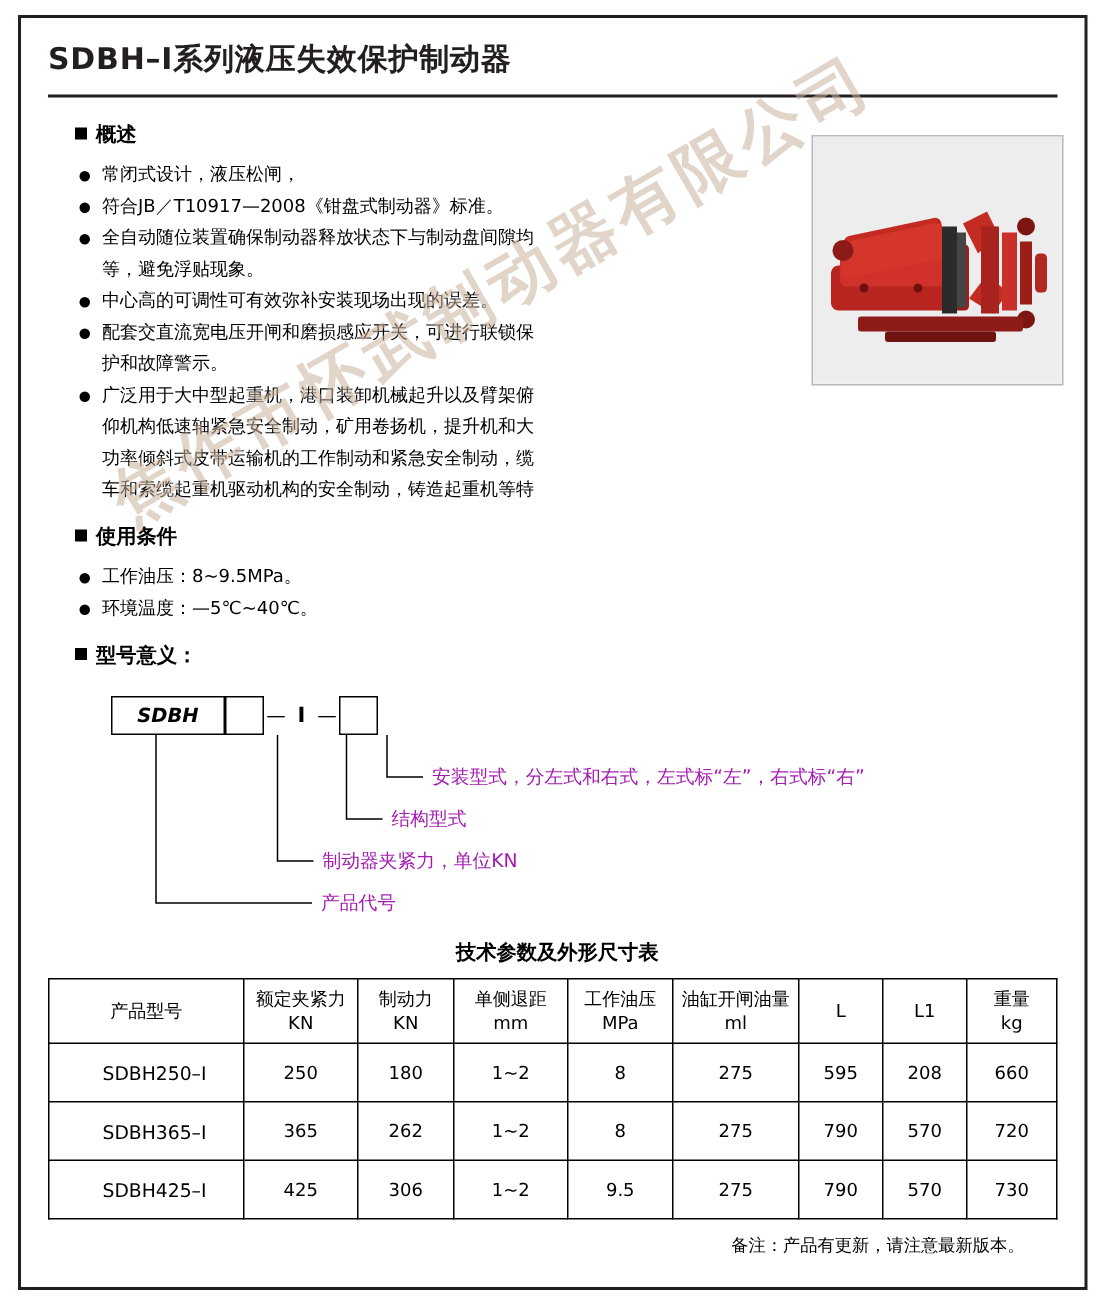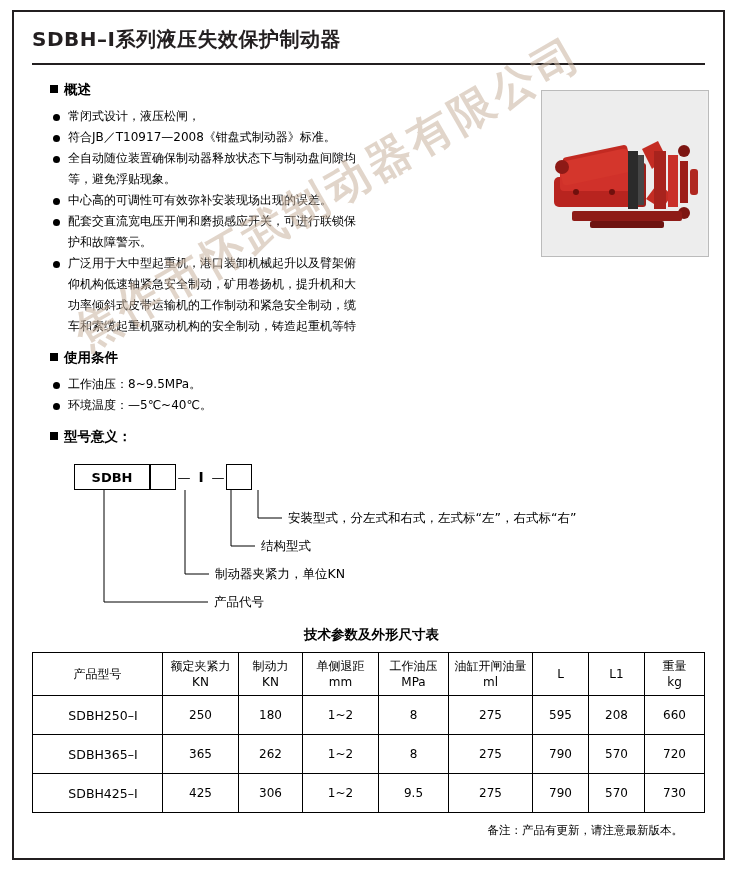--- a/index.html
+++ b/index.html
@@ -119,42 +119,42 @@
   .code-box {
     border: 1px solid #000;
     height: 24px;
     display: flex;
     align-items: center;
     justify-content: center;
     font-size: 13px;
     font-weight: bold;
     background: transparent;
   }
-  .code-box.wide { width: 74px; }
+  .code-box.wide { width: 74px; font-style: italic; }
   .code-box.sm { width: 24px; }
   .dash {
     width: 16px;
     text-align: center;
     font-size: 13px;
   }
   .code-i {
     width: 18px;
     text-align: center;
     font-size: 14px;
     font-weight: bold;
   }
   .leader-svg {
     position: absolute;
     left: 0;
     top: 0;
   }
   .lbl {
     position: absolute;
     font-size: 12.5px;
-    color: #000000;
+    color: #a21caf;
     white-space: nowrap;
   }
   
   .table-head {
     font-size: 13.5px;
     font-weight: bold;
     margin: 2px 0 8px 6px;
     text-align: center;
   }
   table.spec {

